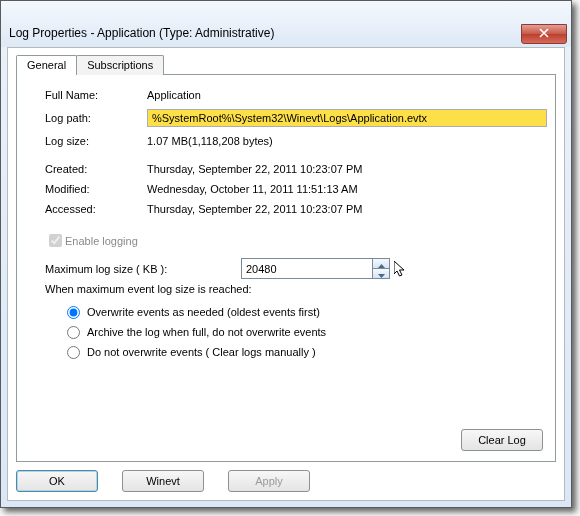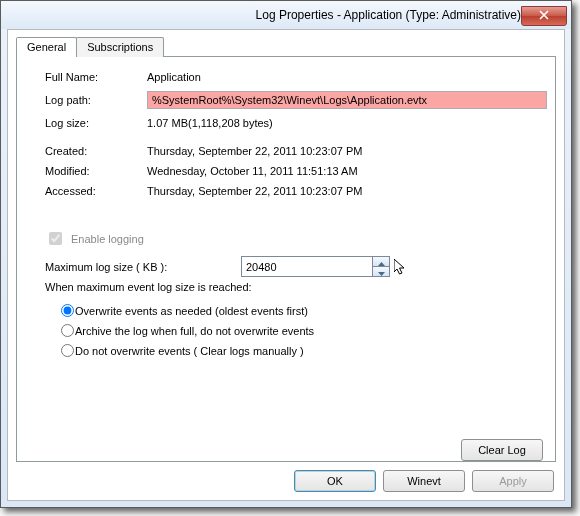--- a/index.html
+++ b/index.html
@@ -1,54 +1,54 @@
 <!DOCTYPE html>
 <html><head>
 <meta charset="utf-8">
 <style>
 html,body{margin:0;padding:0;font-family:"Segoe UI",Tahoma,sans-serif;font-size:11px;color:#000;background:#fff}
 .wrap{width:580px;height:516px;position:relative;background:#f8f8f8}
 .shadow{position:absolute;left:0;top:0;right:8px;bottom:8px;box-shadow:4px 4px 6px rgba(0,0,0,.6);background:#fff}
 .win{position:absolute;left:0;top:0;right:8px;bottom:8px;border:1px solid #5a5a5a;background:linear-gradient(#eaf2fb,#d9e7f7);display:flex;flex-direction:column}
-.titlebar{height:28px;display:flex;align-items:center;justify-content:flex-end;padding:0 0 0 8px;background:linear-gradient(#f4f8fd,#dde9f7)}
+.titlebar{height:28px;display:flex;align-items:center;justify-content:space-between;padding:18px 0 0 8px;background:linear-gradient(#f4f8fd,#dde9f7)}
 .title{font-size:12px;color:#000}
 .closebtn{width:44px;height:18px;margin:2px 4px 0 0;border:1px solid #8a3b3b;border-radius:0 0 3px 3px;background:linear-gradient(#e69d91,#c9594a 49%,#b83f30 50%,#d86a58);display:flex;align-items:center;justify-content:center;cursor:default}
 .closebtn svg{width:10px;height:10px}
 .client{flex:1;margin:0 6px 6px 6px;background:#fff;border:1px solid #b9b9b9;display:flex;flex-direction:column;padding:6px 8px 8px 8px}
 .tabs{display:flex;position:relative;top:1px;z-index:2}
 .tab{border:1px solid #919b9c;border-bottom:none;padding:3px 10px 4px;background:#fff;border-radius:2px 2px 0 0;margin-right:-1px;font-size:11px;cursor:default}
 .tab.active{background:#fff;position:relative;z-index:3}
 .tab.inactive{background:#f3f3f3}
 .panel{border:1px solid #919b9c;background:#fff;flex:1;padding:10px 12px 10px 28px;display:flex;flex-direction:column;position:relative}
 .row{display:flex;align-items:center;margin:4px 0}
 .lab{width:102px;color:#000}
 .val{color:#000}
 .pathbox{flex:1;max-width:390px}
-.pathbox input{width:100%;border:1px solid #abadb3;padding:2px 4px;font:inherit;background:#fca5a5;color:#000}
+.pathbox input{width:100%;border:1px solid #abadb3;padding:2px 4px;font:inherit;background:#fde047;color:#000}
 .sep{height:8px}
-.chk{display:flex;align-items:center;gap:6px;color:#8a8a8a;margin-top:20px}
+.chk{display:flex;align-items:center;color:#8a8a8a;margin-top:4px}
 .chk input{accent-color:#3a7bd5}
 .spinrow{display:flex;align-items:center;margin:8px 0 4px 0}
 .spinrow .slabel{width:196px}
 .spinwrap{display:flex;align-items:center;border:1px solid #7a8a99}
 .spinwrap input{width:122px;border:none;padding:2px 4px;font:inherit;outline:none}
 .spinbtns{display:flex;flex-direction:column;border-left:1px solid #7a8a99}
 .spn{width:16px;height:9px;background:linear-gradient(#f6f9fd,#d5e4f3);display:flex;align-items:center;justify-content:center;border-bottom:1px solid #7a8a99;cursor:default}
 .spn:last-child{border-bottom:none}
 .spn svg{width:7px;height:4px}
 .cursor{position:relative;left:4px;top:2px}
 .cursor svg{width:14px;height:18px}
 .radios{margin:4px 0 0 16px}
-.radio{display:flex;align-items:center;gap:1px;margin:7px 0}
+.radio{display:flex;gap:7px;margin:7px 6px}
 .radio input{margin:0}
-.clearwrap{position:absolute;right:12px;bottom:0}
+.clearwrap{position:absolute;right:12px;bottom:10px}
 .btn{min-width:82px;height:22px;border:1px solid #8e8f8f;background:linear-gradient(#f7f7f7,#e4e4e4);border-radius:3px;font:inherit;padding:0 12px;cursor:default}
 .btn.def{border:1px solid #5586a3;box-shadow:inset 0 0 0 1px #a8d8eb}
 .btn.dis{color:#9a9a9a}
-.footer{display:flex;justify-content:flex-end;gap:7px;padding:8px 2px 0 0}
+.footer{display:flex;justify-content:flex-start;gap:24px;padding:8px 2px 0 0}
 </style>
 </head>
 <body>
 <div class="wrap">
 <div class="shadow"></div>
 <div class="win">
 
   <div class="titlebar">
     <span class="title">Log Properties - Application (Type: Administrative)</span>
     <div class="closebtn">

